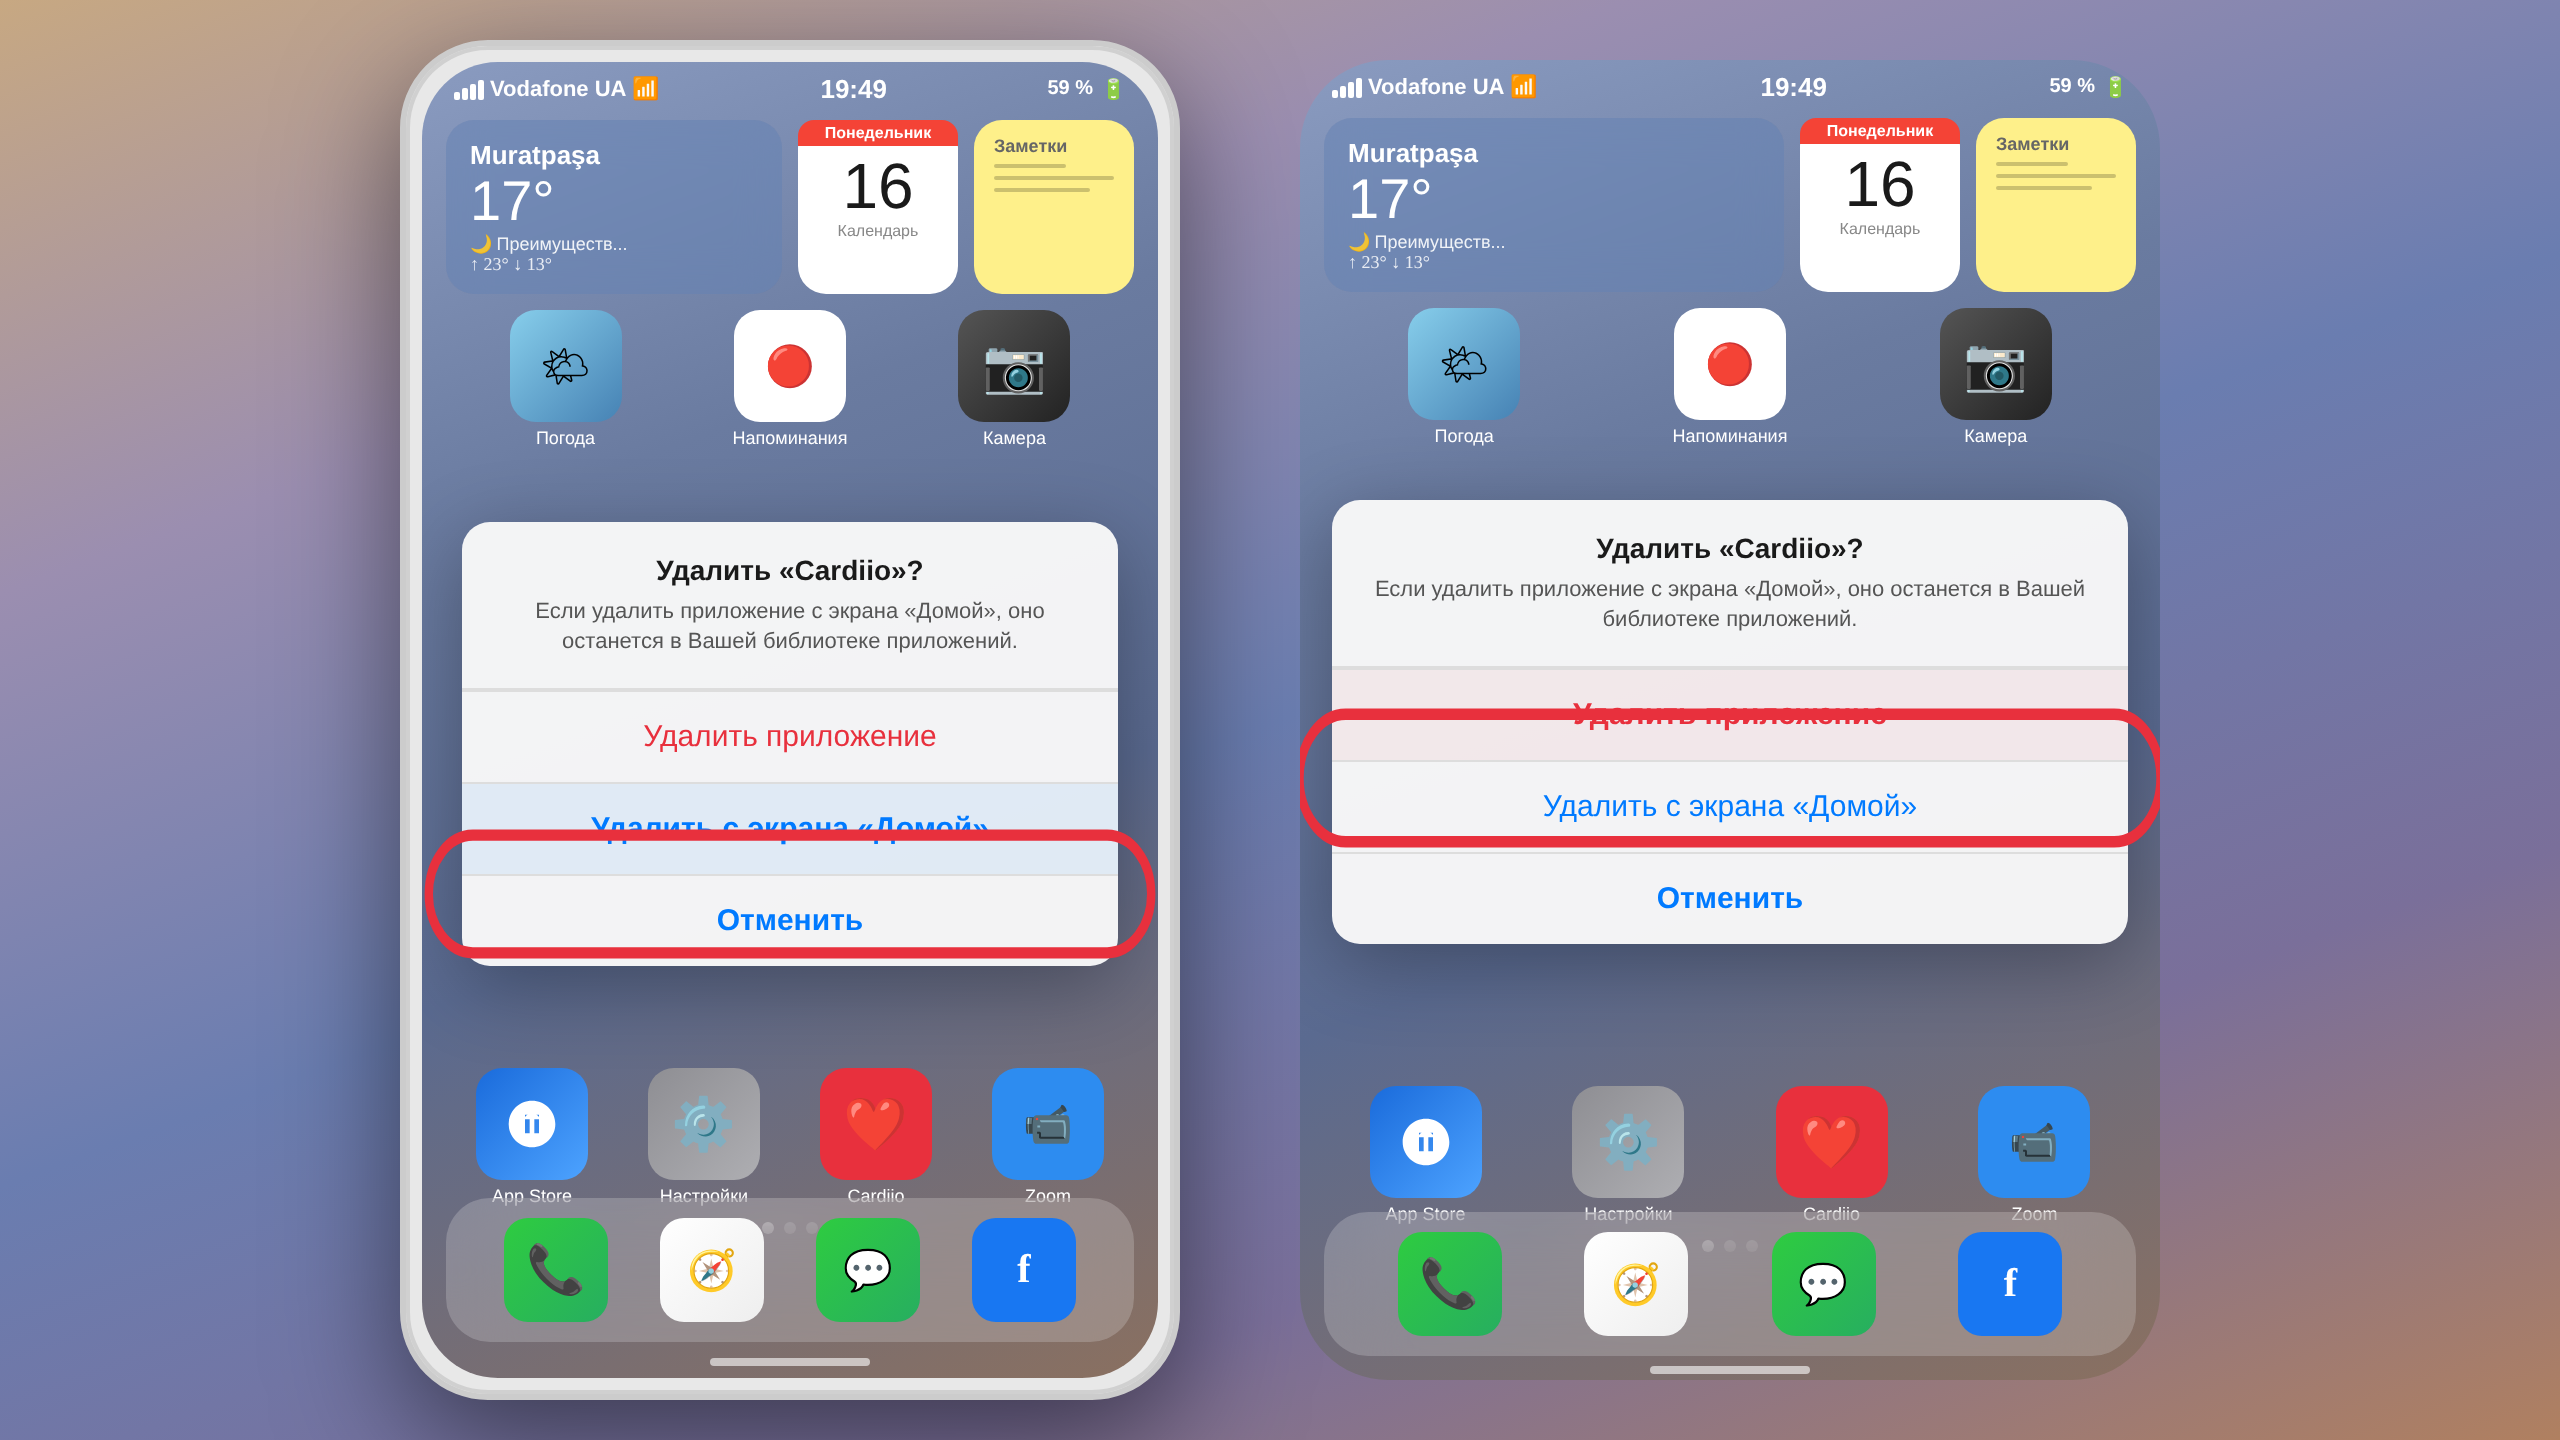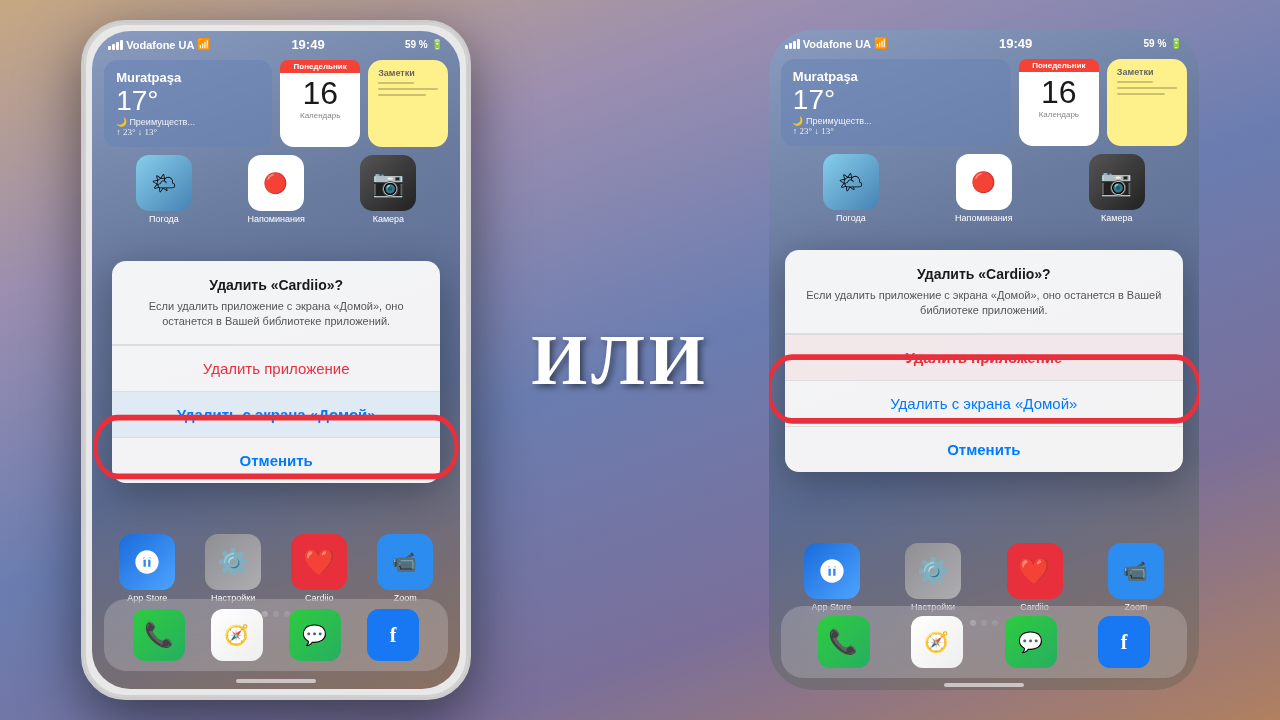--- a/index.html
+++ b/index.html
@@ -412,21 +412,20 @@
         <div class="dock-icon icon-phone">📞</div>
         <div class="dock-icon icon-safari" style="font-size:20px;">🧭</div>
         <div class="dock-icon icon-messages" style="font-size:20px;">💬</div>
         <div class="dock-icon icon-facebook" style="font-size:20px; color:white; font-weight:900; display:flex;align-items:center;justify-content:center; font-family:serif;">f</div>
       </div>
 
       <div class="home-indicator"></div>
     </div>
   </div>
 
-  <div class="or-label">ИЛИ</div>
 
   <div class="phone-frame" style="width: 430px; height: 660px; background: transparent; border: none; box-shadow: none;">
     <div class="phone-screen" style="top:0;left:0;right:0;bottom:0; border-radius: 28px;">
 
       <div class="status-bar">
         <div class="status-left">
           <div class="signal-bars">
             <div class="bar" style="height:4px"></div>
             <div class="bar" style="height:6px"></div>
             <div class="bar" style="height:8px"></div>

